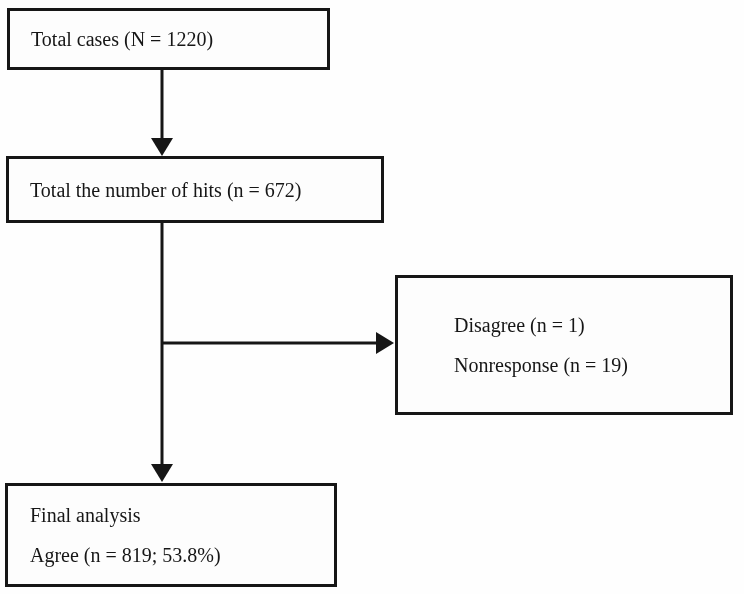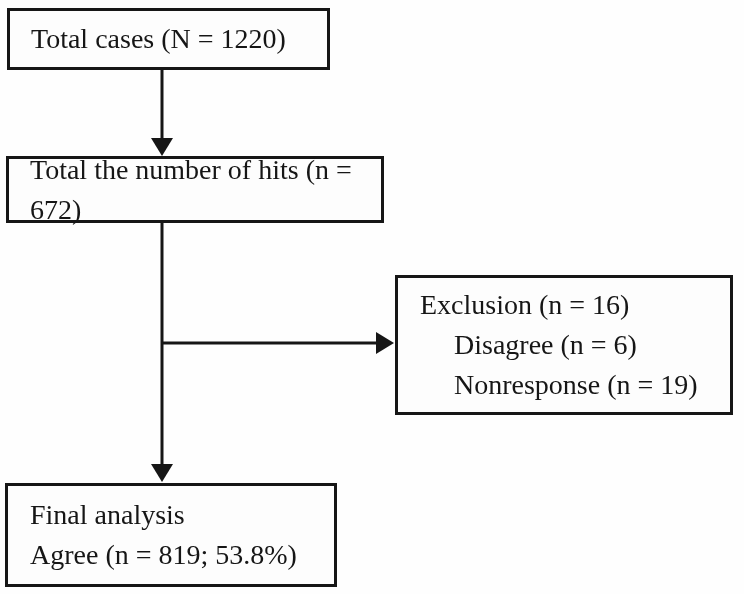--- a/index.html
+++ b/index.html
@@ -29,21 +29,21 @@
   }
   .connectors polygon {
     fill: #161616;
     stroke: none;
   }
   .node {
     position: absolute;
     box-sizing: border-box;
     border: 3px solid #161616;
     background: #fdfdfd;
-    font-size: 28px;
+    font-size: 20px;
     line-height: 40px;
   }
   .node-single {
     display: flex;
     align-items: center;
     padding-left: 21px;
     padding-right: 8px;
   }
   .node-multi {
     display: flex;
@@ -79,22 +79,21 @@
 
   <div class="node node-single box-total-cases">
     <span>Total cases (N = 1220)</span>
   </div>
 
   <div class="node node-single box-total-hits">
     <span>Total the number of hits (n = 672)</span>
   </div>
 
   <div class="node node-multi box-exclusion">
-    <span class="title-line">Exclusion (n = 16)</span>
-    <span class="sub-line">Disagree (n = 6)</span>
+    <span class="sub-line">Disagree (n = 1)</span>
     <span class="sub-line">Nonresponse (n = 19)</span>
   </div>
 
   <div class="node node-multi box-final">
     <span>Final analysis</span>
     <span>Agree (n = 819; 53.8%)</span>
   </div>
 
 </div>
 

